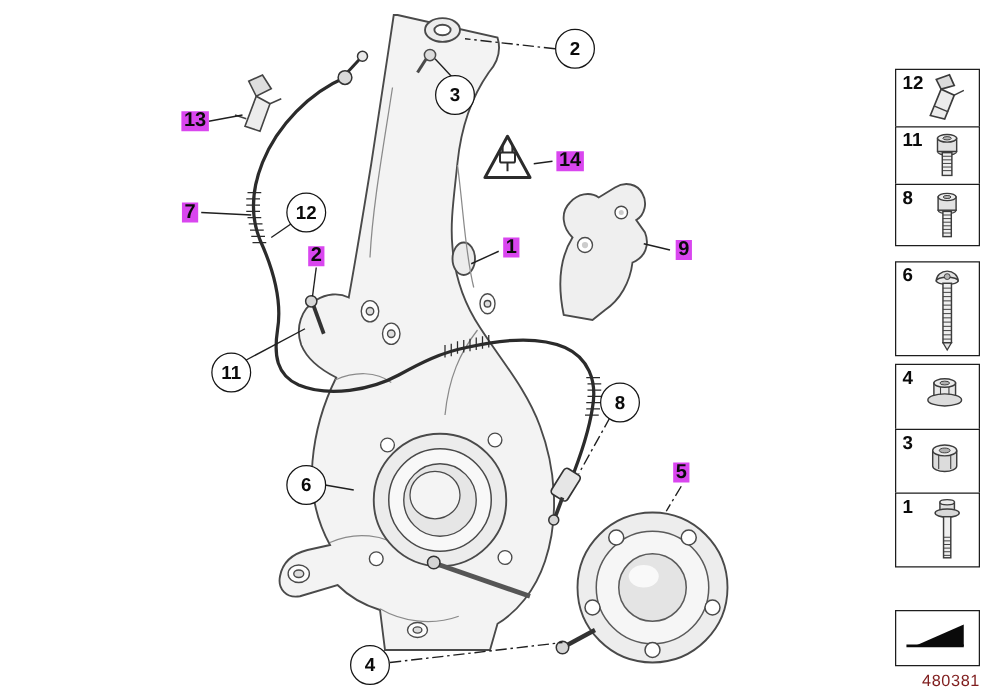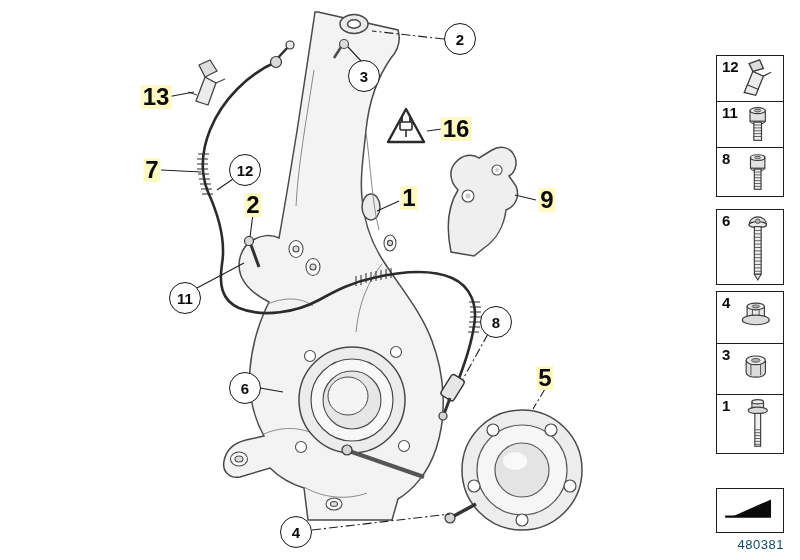--- a/index.html
+++ b/index.html
@@ -10,32 +10,32 @@
   .drawing-svg { position:absolute; left:0; top:0; }
   .callout {
     position:absolute; transform:translate(-50%,-50%);
     font-weight:700; color:#0b0b0b; user-select:none; cursor:pointer;
     display:flex; align-items:center; justify-content:center;
   }
   .callout.circled {
     width:30px; height:30px; border:1.8px solid #151515; border-radius:50%;
     background:#fff; font-size:15px; line-height:1;
   }
-  .callout.plain { font-size:24px; background:#fef9c3; padding:0 2px; line-height:1; }
+  .callout.plain { font-size:16px; background:#d946ef; padding:0 2px; line-height:1; }
   .legend-box {
     position:absolute; left:716px; width:68px; border:1.7px solid #1d1d1d;
     background:#fff; box-sizing:border-box; cursor:pointer;
   }
   .legend-num {
     position:absolute; top:2px; left:5px; font-weight:700; font-size:15px; color:#0b0b0b;
   }
   .legend-icon { position:absolute; left:0; top:0; width:100%; height:100%; }
   .doc-number {
     position:absolute; left:712px; top:537px; width:72px; text-align:right;
-    font-size:13px; color:#0c4a6e; letter-spacing:0.5px;
+    font-size:13px; color:#7f1d1d; letter-spacing:0.5px;
   }
 </style>
 </head>
 <body>
 
 <div class="stage">
 
   <svg class="drawing-svg" width="800" height="560" viewBox="0 0 800 560">
 
     <g fill="#f3f3f3" stroke="#4a4a4a" stroke-width="1.5">
@@ -185,21 +185,21 @@
         <path d="M488,334 L463,379"></path>
         <path d="M545,389 L533,409"></path>
         <path d="M312,530 L450,514"></path>
       </g>
     </g>
   </svg>
 
   <div class="callout circled" style="left:460px;top:39px">2</div>
   <div class="callout circled" style="left:364px;top:76px">3</div>
   <div class="callout plain" style="left:156px;top:97px">13</div>
-  <div class="callout plain" style="left:456px;top:129px">16</div>
+  <div class="callout plain" style="left:456px;top:129px">14</div>
   <div class="callout plain" style="left:152px;top:170px">7</div>
   <div class="callout circled" style="left:245px;top:170px">12</div>
   <div class="callout plain" style="left:253px;top:205px">2</div>
   <div class="callout plain" style="left:409px;top:198px">1</div>
   <div class="callout plain" style="left:547px;top:200px">9</div>
   <div class="callout circled" style="left:185px;top:298px">11</div>
   <div class="callout circled" style="left:496px;top:322px">8</div>
   <div class="callout circled" style="left:245px;top:388px">6</div>
   <div class="callout plain" style="left:545px;top:378px">5</div>
   <div class="callout circled" style="left:296px;top:532px">4</div>

